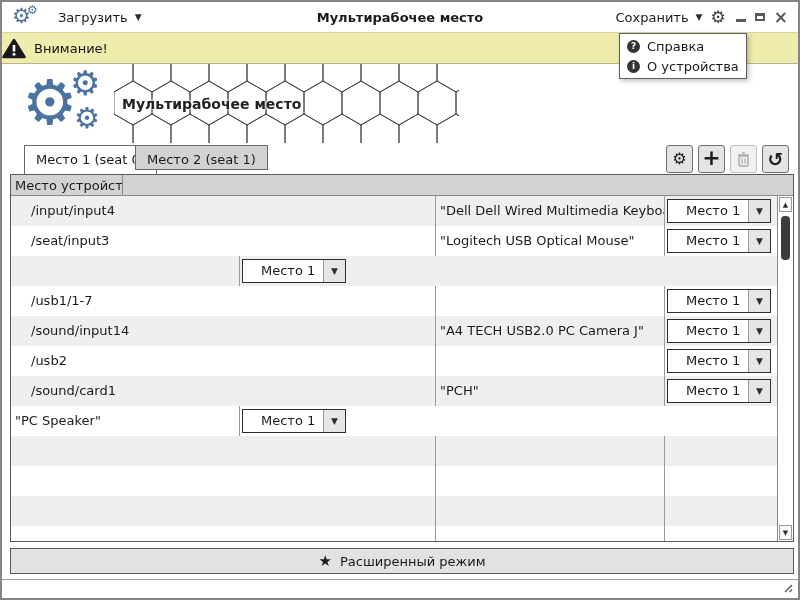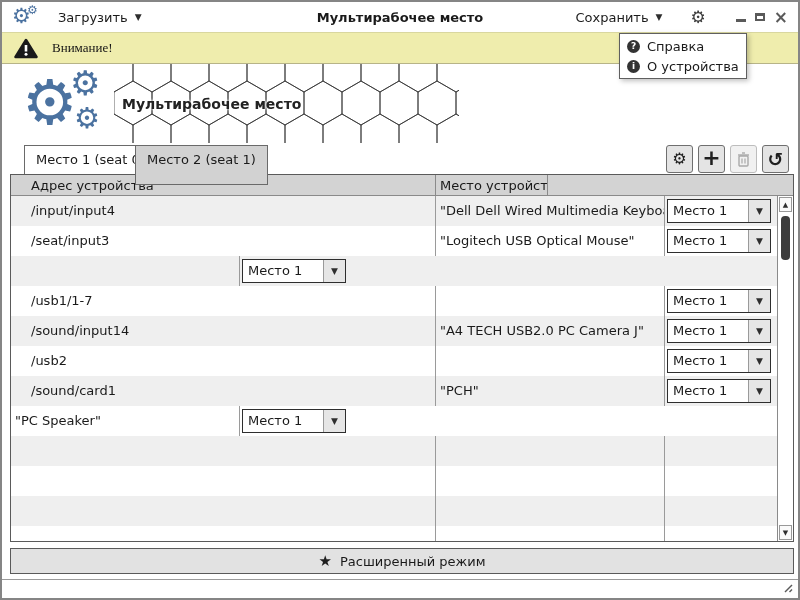--- a/index.html
+++ b/index.html
@@ -7,46 +7,46 @@
 
   
   .titlebar{position:absolute;left:0;top:0;right:0;height:30px;background:#fff;display:flex;align-items:center;padding:0 10px;box-sizing:border-box;}
   .app-mark{position:relative;width:30px;height:26px;flex:0 0 auto;}
   .app-mark .g{position:absolute;line-height:1;color:#4b72a0;}
   .app-mark .gb{font-size:21px;left:0;top:2px;}
   .app-mark .gs{font-size:12px;left:15px;top:0;}
   .menu-btn{display:flex;align-items:center;gap:7px;margin-left:16px;cursor:default;}
   .arrow-sm{font-size:9px;color:#2e2e2e;}
   .tb-title{position:absolute;left:0;right:0;text-align:center;font-weight:bold;pointer-events:none;}
-  .tb-right{margin-left:auto;display:flex;align-items:center;gap:28px;}
+  .tb-right{margin-left:auto;display:flex;align-items:center;gap:8px;}
   .tb-gear{font-size:17px;color:#3c3c3c;line-height:1;}
   .winctl{display:flex;align-items:center;gap:9px;margin-left:2px;}
   .ic-min{width:10px;height:3px;background:#5a5a5a;margin-top:6px;}
   .ic-max{width:10px;height:8px;box-sizing:border-box;border:2px solid #5a5a5a;border-top:3px solid #5a5a5a;}
   .ic-close{font-size:17px;color:#5a5a5a;font-weight:bold;line-height:1;}
 
   
-  .banner{position:absolute;left:0;right:0;top:30px;height:32px;background:#efedad;border-top:1px solid #d9d79f;border-bottom:1px solid #b7b488;box-sizing:border-box;display:flex;align-items:center;gap:14px;padding-left:12px;font-family:Liberation Serif, serif;}
+  .banner{position:absolute;left:0;right:0;top:30px;height:32px;background:#efedad;border-top:1px solid #d9d79f;border-bottom:1px solid #b7b488;box-sizing:border-box;display:flex;align-items:center;gap:8px;}
   .banner .txt{color:#141414;}
 
   
   .header{position:absolute;left:0;right:0;top:62px;height:80px;background:#fff;}
   .hexwrap{position:absolute;left:112px;top:0;width:345px;height:79px;overflow:hidden;}
   .hexwrap svg polygon{fill:none;stroke:#2e2e2e;stroke-width:0.9;opacity:.85;}
   .logo{position:absolute;left:20px;top:2px;width:80px;height:76px;}
   .logo .g{position:absolute;line-height:1;color:#4b72a0;}
   .logo .g1{font-size:62px;left:0;top:6px;}
   .logo .g2{font-size:34px;left:48px;top:0;}
   .logo .g3{font-size:29px;left:52px;top:38px;}
   .hdr-title{position:absolute;left:120px;top:32px;font-size:14px;font-weight:bold;color:#222;text-shadow:0 0 3px #fff,0 0 3px #fff;}
 
   
   .tab{position:absolute;top:143px;height:29px;line-height:27px;box-sizing:border-box;border:1px solid #6a6a6a;padding:0 11px;z-index:2;}
   .tab.active{left:22px;background:#fff;border-bottom:none;}
-  .tab.inactive{left:133px;background:#d2d2d2;height:40px;}
+  .tab.inactive{left:133px;background:#d2d2d2;height:25px;}
   .toolbar{position:absolute;top:143px;right:9px;display:flex;gap:5px;z-index:2;}
   .tbtn{width:27px;height:28px;box-sizing:border-box;border:1px solid #6f6f6f;border-radius:3px;background:#e4e4e4;display:flex;align-items:center;justify-content:center;}
   .tbtn.disabled{border-color:#bdbdbd;background:#f1f1f1;}
   .tbtn .gi{font-size:16px;color:#1f1f1f;line-height:1;}
   .tbtn .pi{font-size:22px;font-weight:bold;color:#1f1f1f;line-height:1;margin-top:-2px;}
   .tbtn .ui{font-size:19px;font-weight:bold;color:#1f1f1f;line-height:1;}
 
   
   .frame{position:absolute;left:8px;top:172px;width:784px;height:368px;box-sizing:border-box;border:1px solid #5a5a5a;background:#fff;overflow:hidden;}
   .thead{display:flex;height:21px;line-height:21px;background:#d3d3d3;border-bottom:1px solid #8a8a8a;box-sizing:border-box;}
@@ -57,21 +57,21 @@
   .hc4{width:16px;border-right:none!important;}
   .tbody{position:relative;height:345px;overflow:hidden;}
   .rows{position:absolute;left:0;top:0;right:16px;}
   .trow{display:flex;height:30px;}
   .trow.stripe{background:#efefef;}
   .trow>div{box-sizing:border-box;}
   .c1{width:425px;padding-left:20px;line-height:30px;border-right:1px solid #9a9a9a;overflow:hidden;white-space:nowrap;}
   .c2{width:229px;padding-left:4px;line-height:30px;border-right:1px solid #9a9a9a;overflow:hidden;white-space:nowrap;}
   .c3{flex:1;}
   .select{margin:3px 0 0 2px;width:104px;height:24px;box-sizing:border-box;border:1px solid #2e2e2e;background:#fff;display:flex;}
-  .sel-label{flex:1;padding-left:5px;line-height:22px;overflow:hidden;white-space:nowrap;}
+  .sel-label{flex:1;padding-left:18px;line-height:22px;overflow:hidden;white-space:nowrap;}
   .sel-arrow{width:21px;border-left:1px solid #9a9a9a;background:#e6e6e6;display:flex;align-items:center;justify-content:center;font-size:9px;color:#2e2e2e;}
   .sbar{position:absolute;right:0;top:0;bottom:0;width:16px;border-left:1px solid #8a8a8a;background:#fff;box-sizing:border-box;}
   .sbtn{position:absolute;left:1px;right:1px;height:15px;border:1px solid #999;box-sizing:border-box;background:#fafafa;display:flex;align-items:center;justify-content:center;font-size:7px;color:#2e2e2e;}
   .sbtn.up{top:1px;}
   .sbtn.down{bottom:1px;}
   .sthumb{position:absolute;left:3px;top:20px;width:9px;height:44px;background:#3c3c3c;border-radius:4px;}
 
   
   .adv-btn{position:absolute;left:8px;top:546px;width:784px;height:26px;box-sizing:border-box;border:1px solid #5a5a5a;background:#e2e2e2;display:flex;align-items:center;justify-content:center;gap:8px;}
   .adv-btn .star{font-size:15px;color:#1f1f1f;line-height:1;}
@@ -187,21 +187,20 @@
         <line x1="8" y1="6.5" x2="8" y2="11.5" stroke="#a9a9a9" stroke-width="1.2"></line>
       </svg>
     </div>
     <div class="tbtn">
       <span class="ui">↺</span>
     </div>
   </div>
 
   <div class="frame">
     <div class="thead">
-      <div class="hc1">Адрес устройства</div>
       <div class="hc3">Место устройства</div>
       <div class="hc4"></div>
     </div>
     <div class="tbody">
       <div class="rows">
           <div class="trow stripe">
     <div class="c1">/input/input4</div>
     <div class="c2">"Dell Dell Wired Multimedia Keyboard"</div>
     <div class="c3">
       <div class="select">

